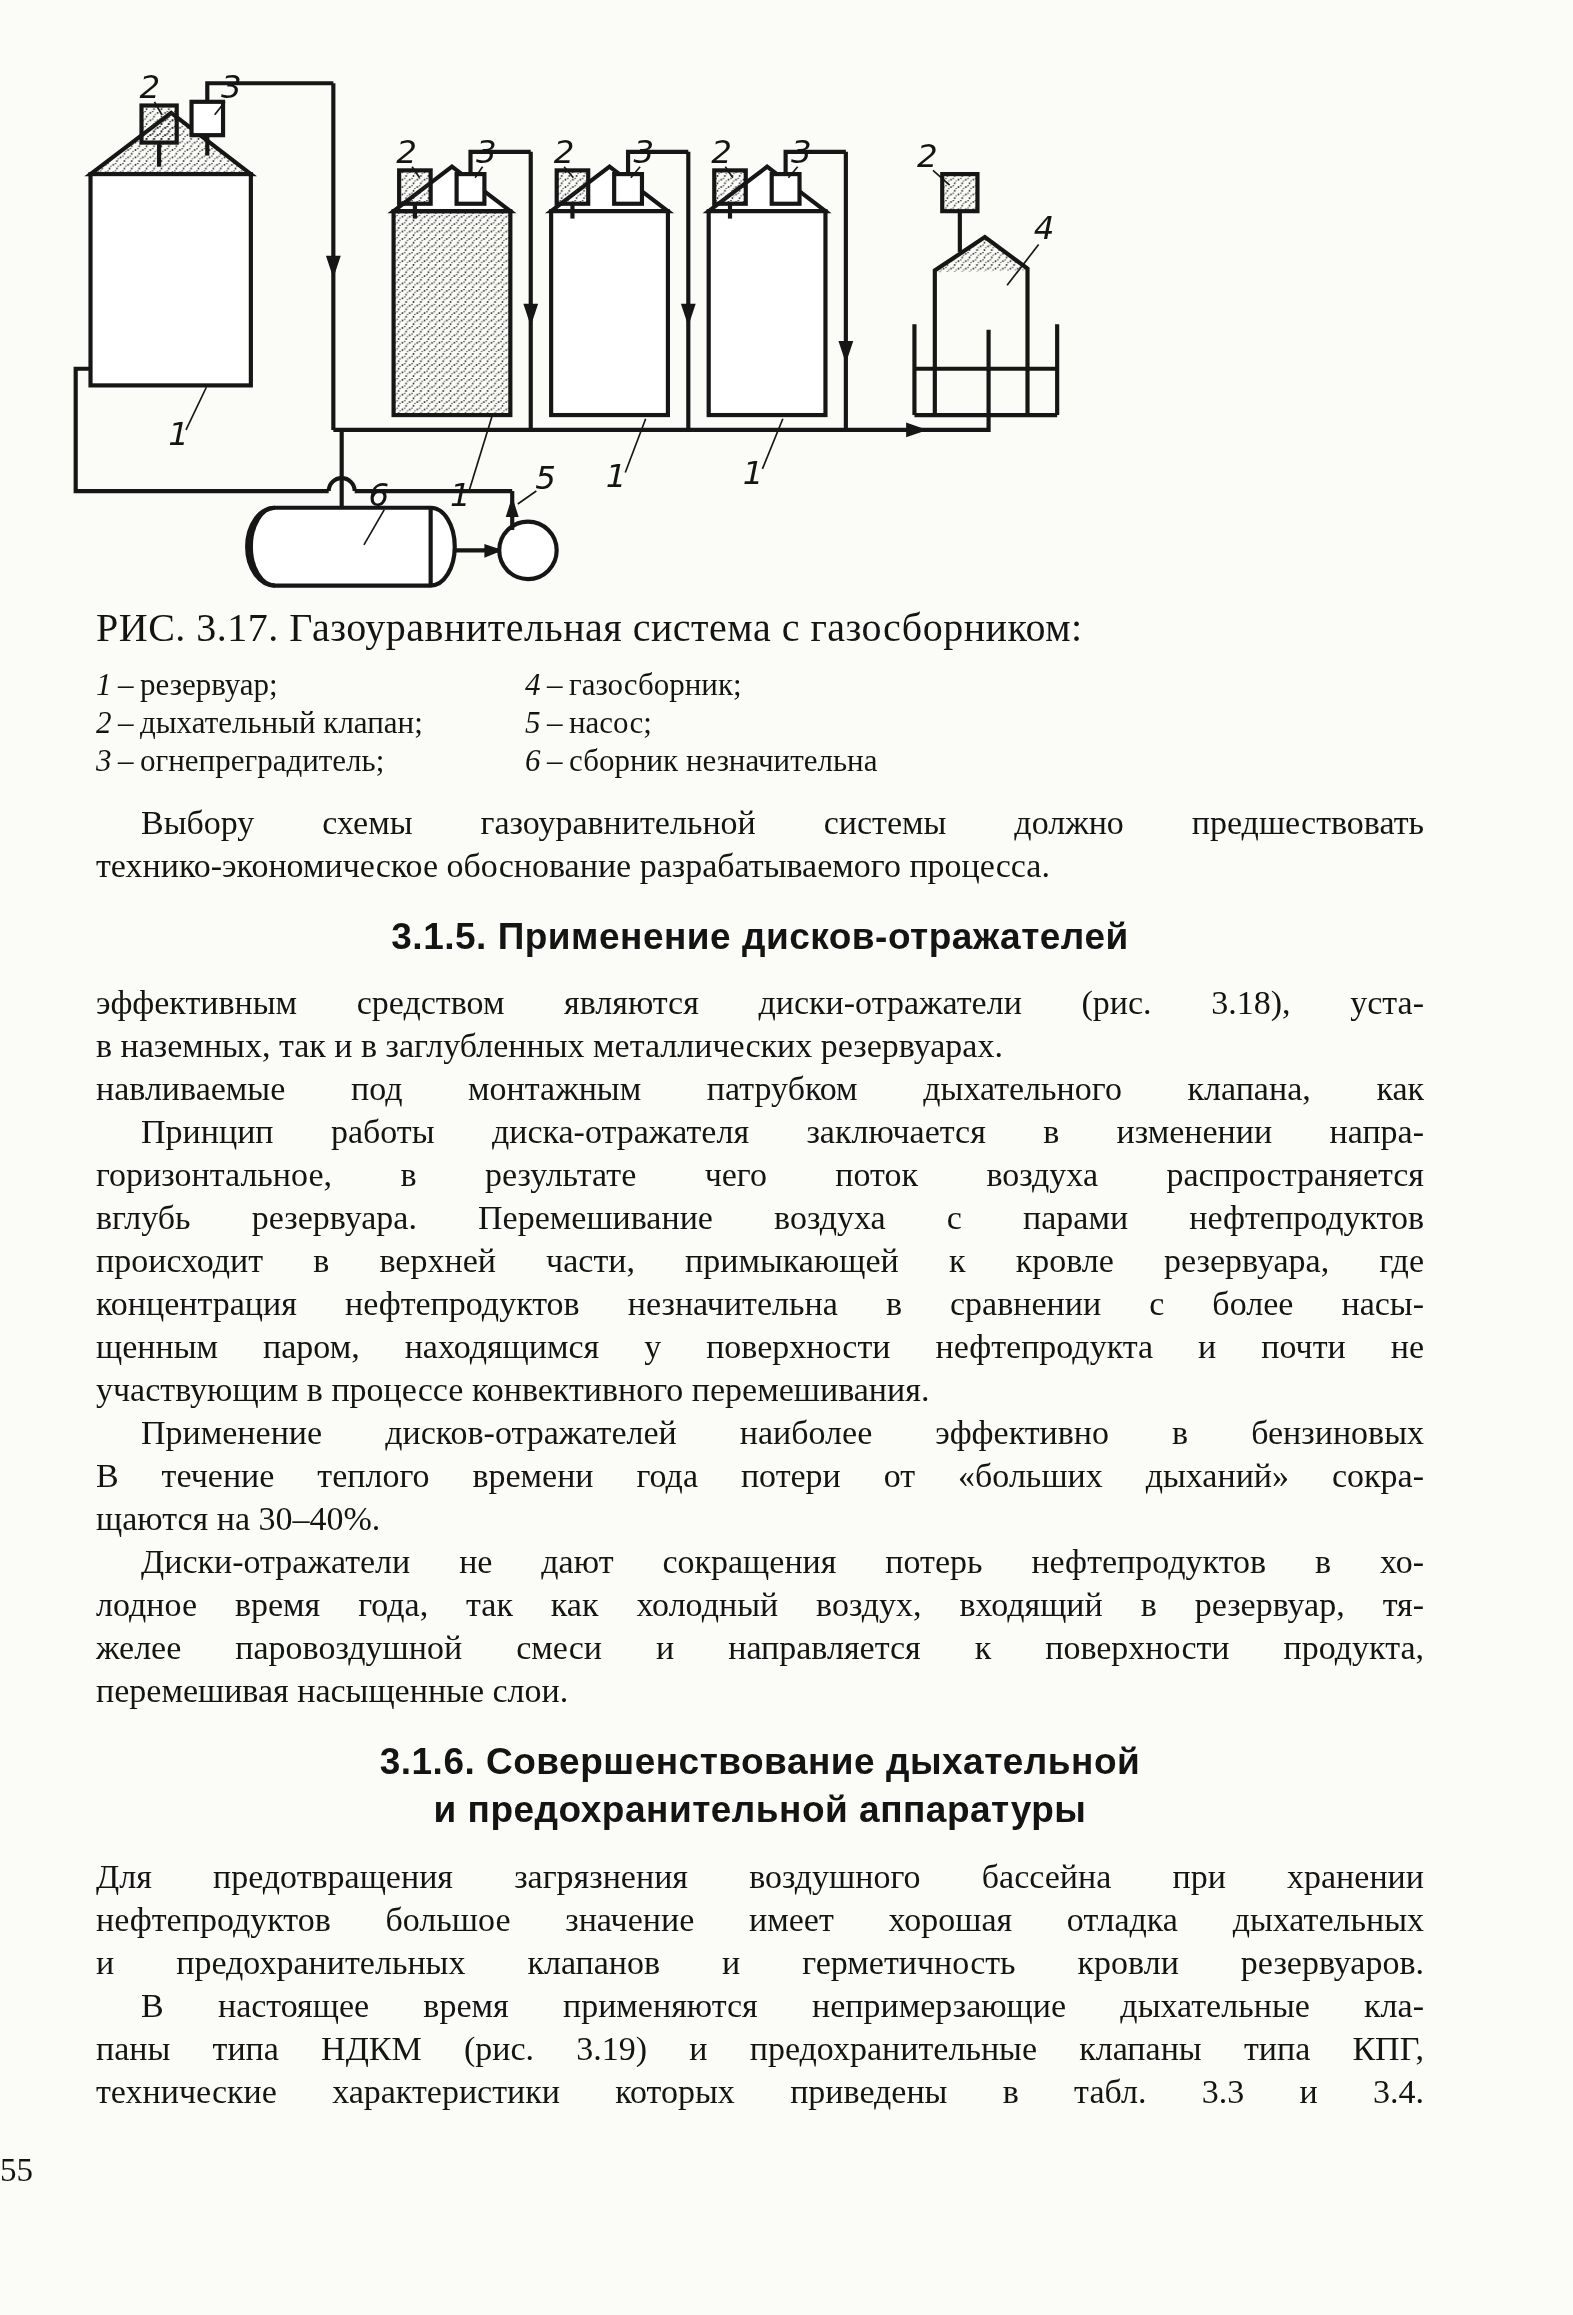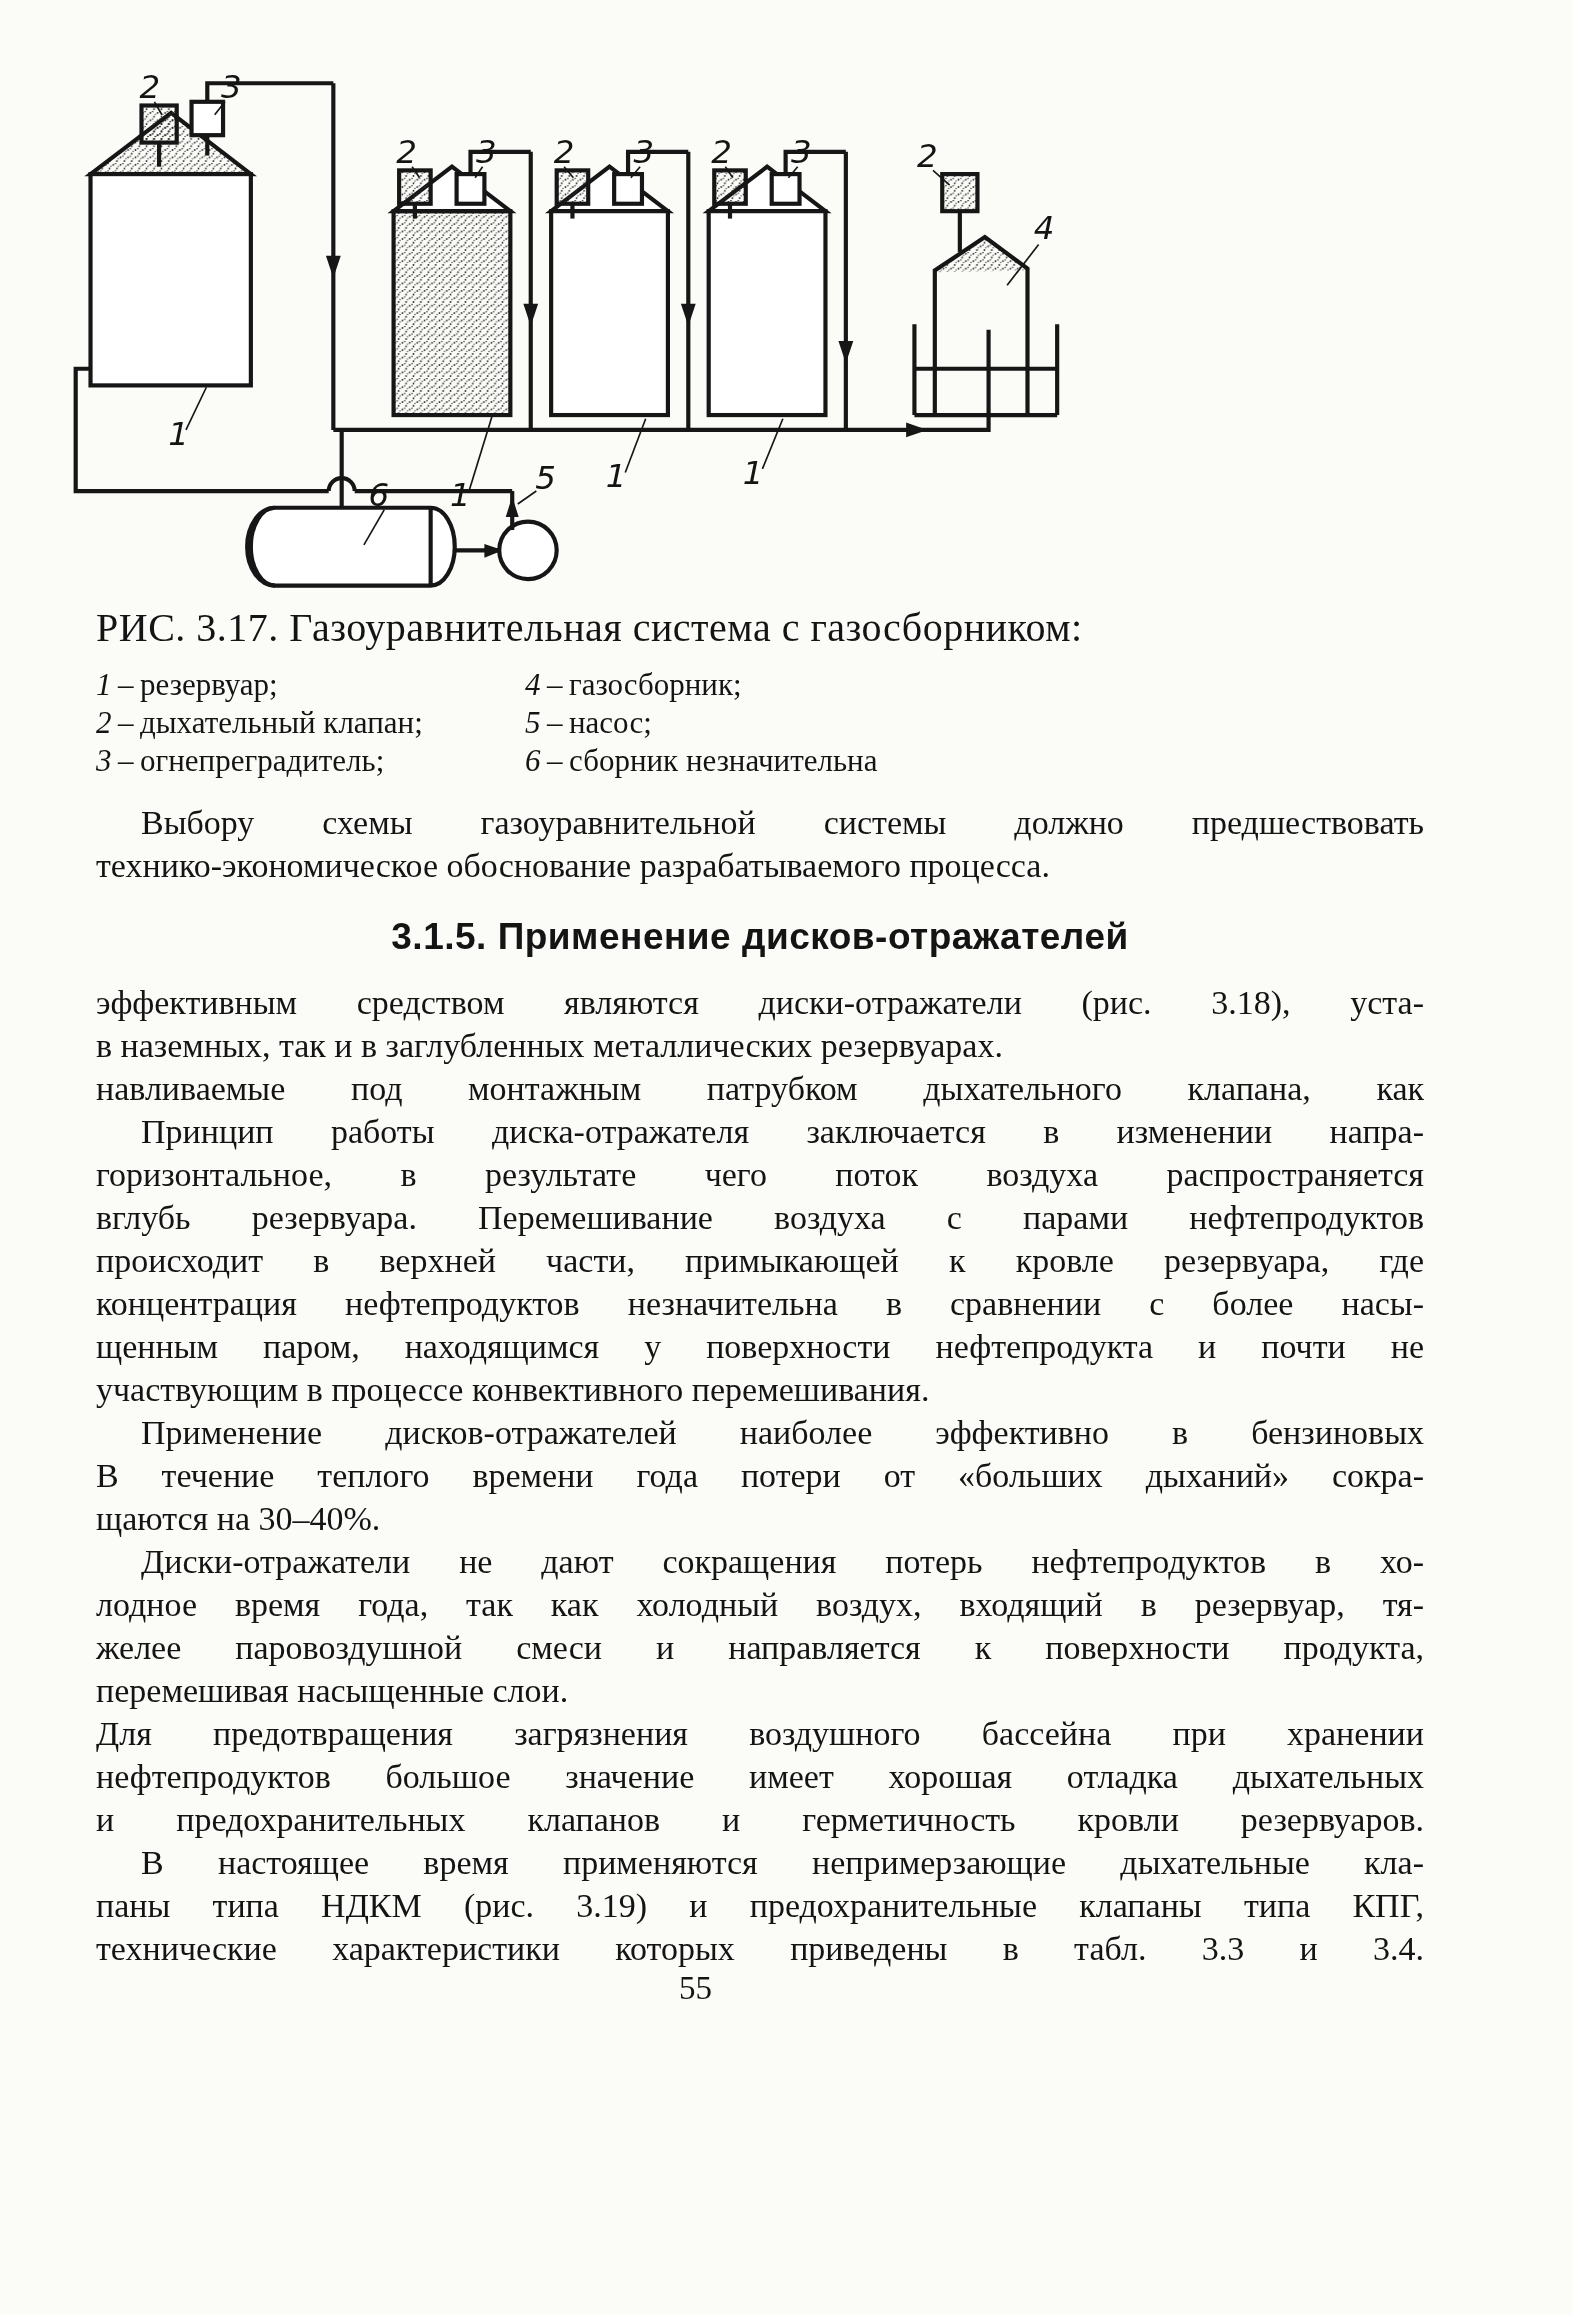--- a/index.html
+++ b/index.html
@@ -35,22 +35,22 @@
   .jline.indent { text-indent:45px; }
   .hwrap { text-align:center; margin:26px 0 20.4px 0; }
   .heading {
     display:inline-block; text-align:center;
     font-family:"Liberation Sans", sans-serif;
     font-weight:bold; font-size:37px; line-height:48px;
     letter-spacing:0.5px;
   }
   .hline { display:block; }
   .pagenum {
-    width:1391px; 
-    text-align:center; font-size:33px;
+    width:1391px; margin-top:39px;
+    text-align:left; font-size:33px;
   }
 </style>
 </head>
 <body>
 
 <div class="figure">
 <svg viewBox="0 0 1075 560" width="997" height="519">
   <defs>
     <pattern id="stip" width="8" height="8" patternUnits="userSpaceOnUse">
       <circle cx="1.5" cy="2" r="1" fill="#2a2a2a"></circle>
@@ -224,20 +224,21 @@
       <div class="jline indent">Применение дисков-отражателей наиболее эффективно в бензиновых</div>
       <div class="jline">В течение теплого времени года потери от «больших дыханий» сокра-</div>
       <div class="jline last">щаются на 30–40%.</div>
     </div>
     <div class="para">
       <div class="jline indent">Диски-отражатели не дают сокращения потерь нефтепродуктов в хо-</div>
       <div class="jline">лодное время года, так как холодный воздух, входящий в резервуар, тя-</div>
       <div class="jline">желее паровоздушной смеси и направляется к поверхности продукта,</div>
       <div class="jline last">перемешивая насыщенные слои.</div>
     </div>
+    <div class="hwrap"><div class="heading"><div class="hline">3.1.6. Совершенствование дыхательной</div><div class="hline">и предохранительной аппаратуры</div></div></div>
     <div class="para">
       <div class="jline">Для предотвращения загрязнения воздушного бассейна при хранении</div>
       <div class="jline">нефтепродуктов большое значение имеет хорошая отладка дыхательных</div>
       <div class="jline">и предохранительных клапанов и герметичность кровли резервуаров.</div>
     </div>
     <div class="para">
       <div class="jline indent">В настоящее время применяются непримерзающие дыхательные кла-</div>
       <div class="jline">паны типа НДКМ (рис. 3.19) и предохранительные клапаны типа КПГ,</div>
       <div class="jline">технические характеристики которых приведены в табл. 3.3 и 3.4.</div>
     </div>

